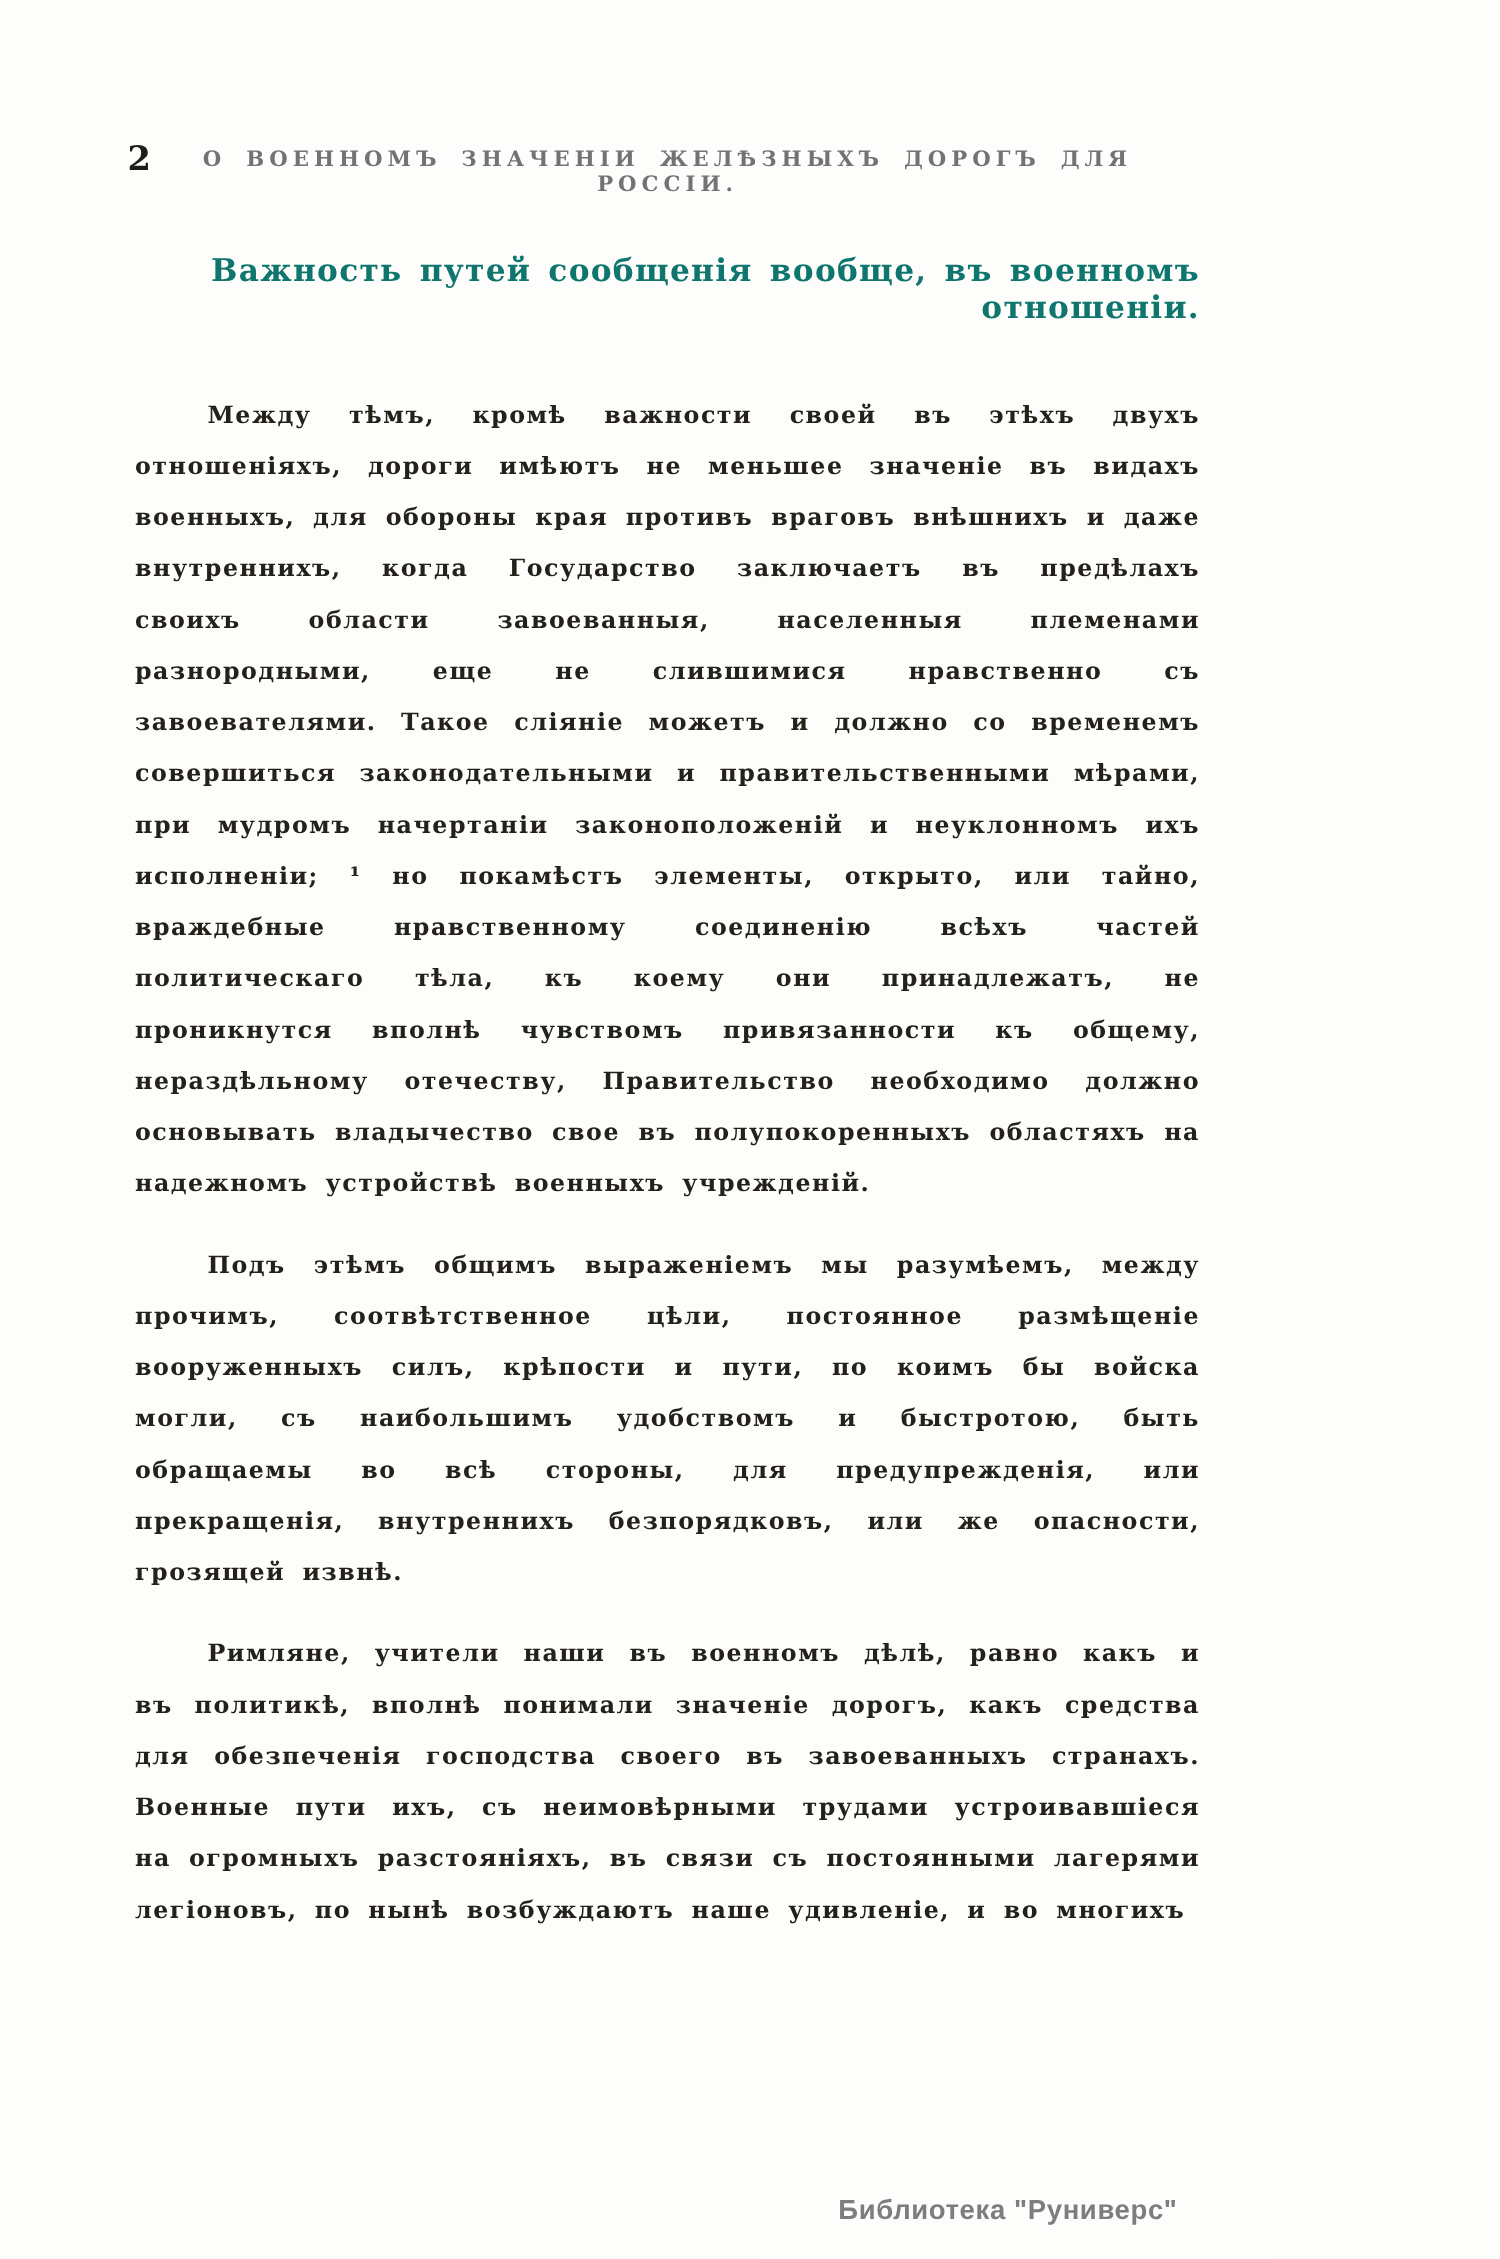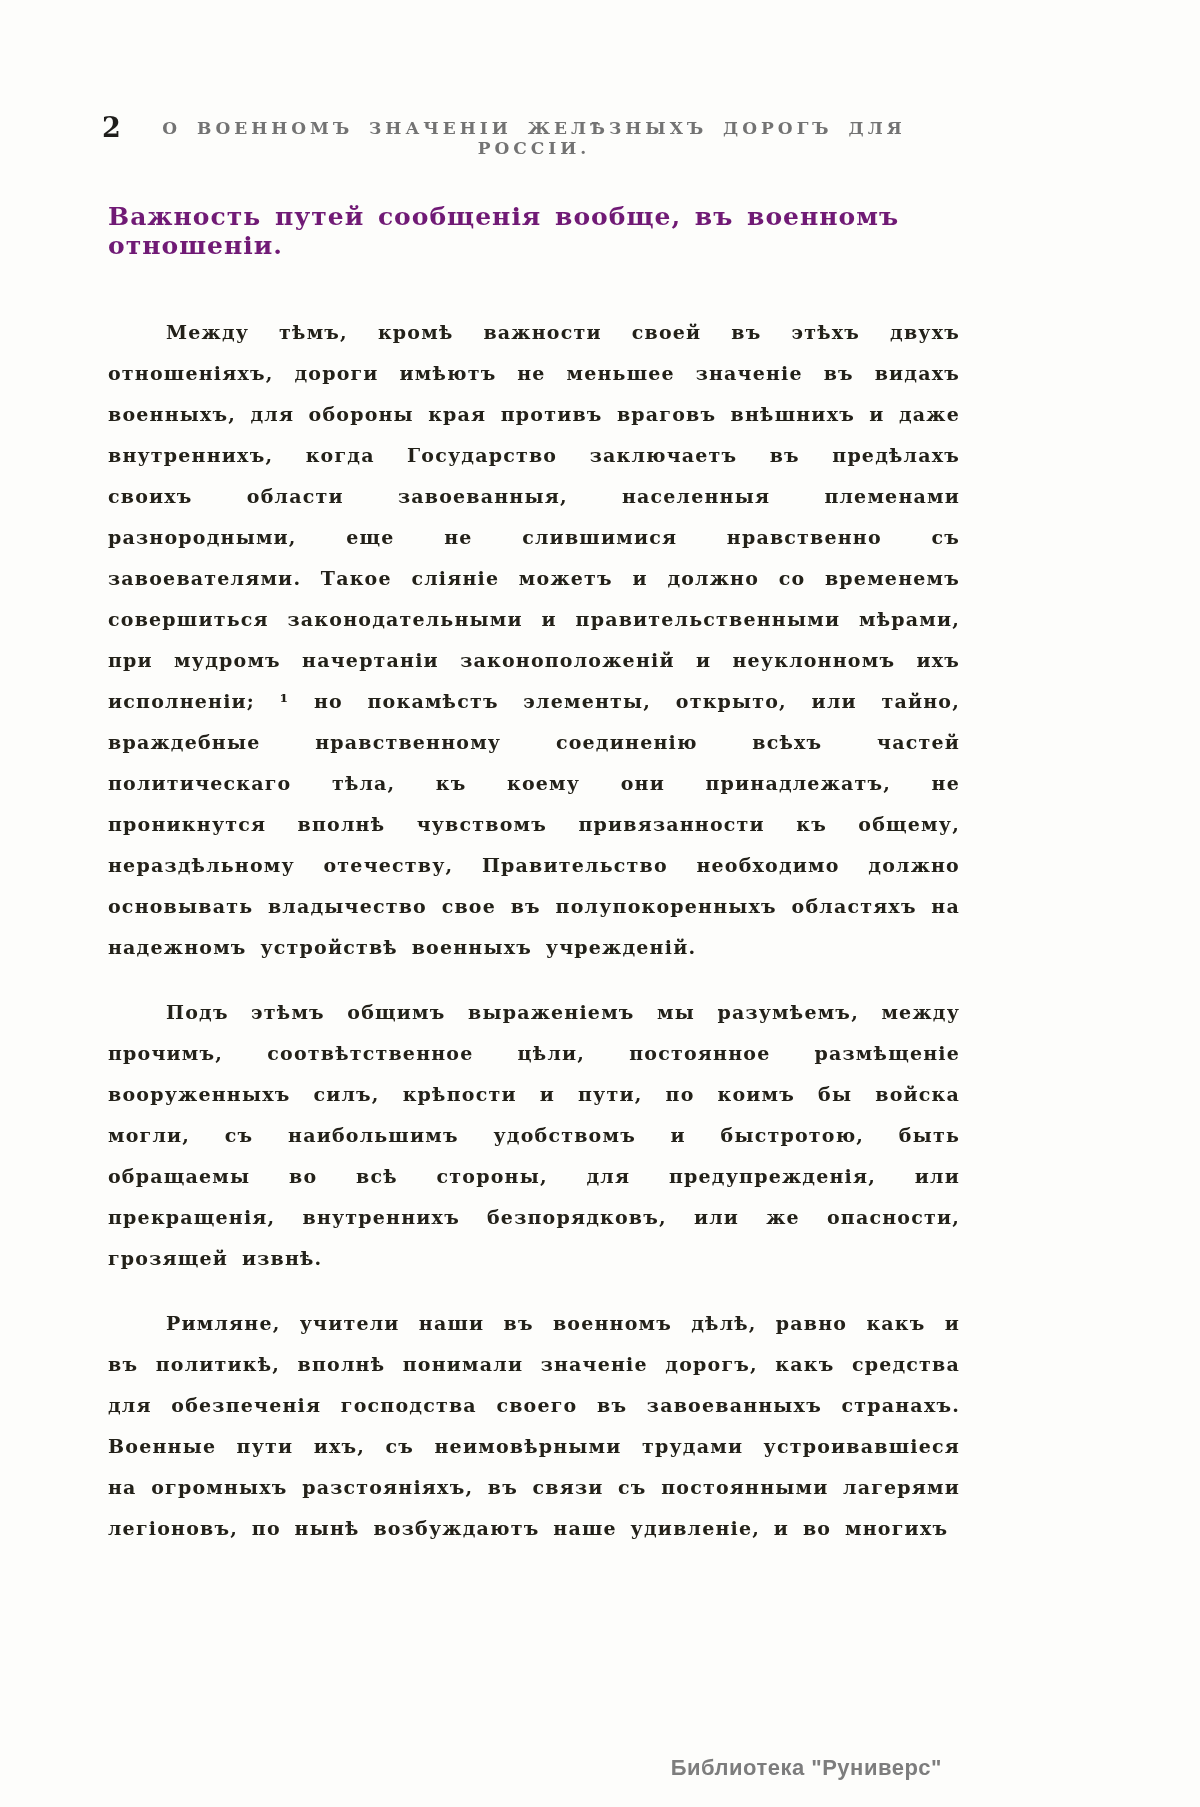--- a/index.html
+++ b/index.html
@@ -40,27 +40,27 @@
   .running-header {
     text-align: center;
     font-size: 17px;
     font-weight: bold;
     letter-spacing: 4px;
     word-spacing: 6px;
     padding-top: 6px;
     color: #737373;
   }
   .section-heading {
-    text-align: left;
+    text-align: right;
     font-size: 25px;
     font-weight: bold;
     letter-spacing: 1px;
     word-spacing: 4px;
     margin: 0 0 52px 0;
-    color: #701a75;
+    color: #0f766e;
   }
   .body-paragraph {
     font-size: 19px;
     font-weight: bold;
     line-height: 41px;
     letter-spacing: 1.2px;
     word-spacing: 6px;
     text-align: justify;
     text-indent: 58px;
     margin: 0 0 24px 0;

